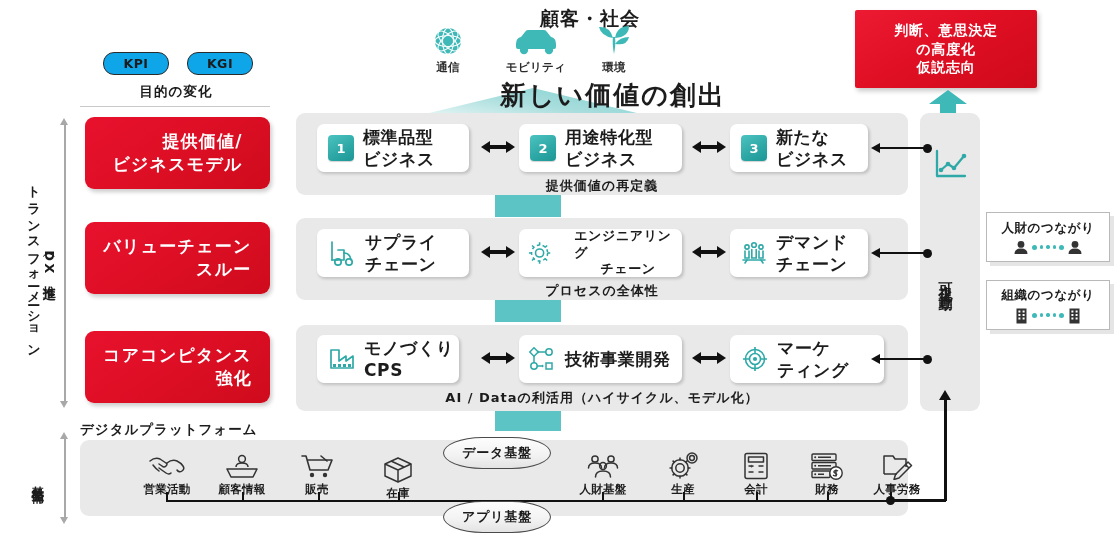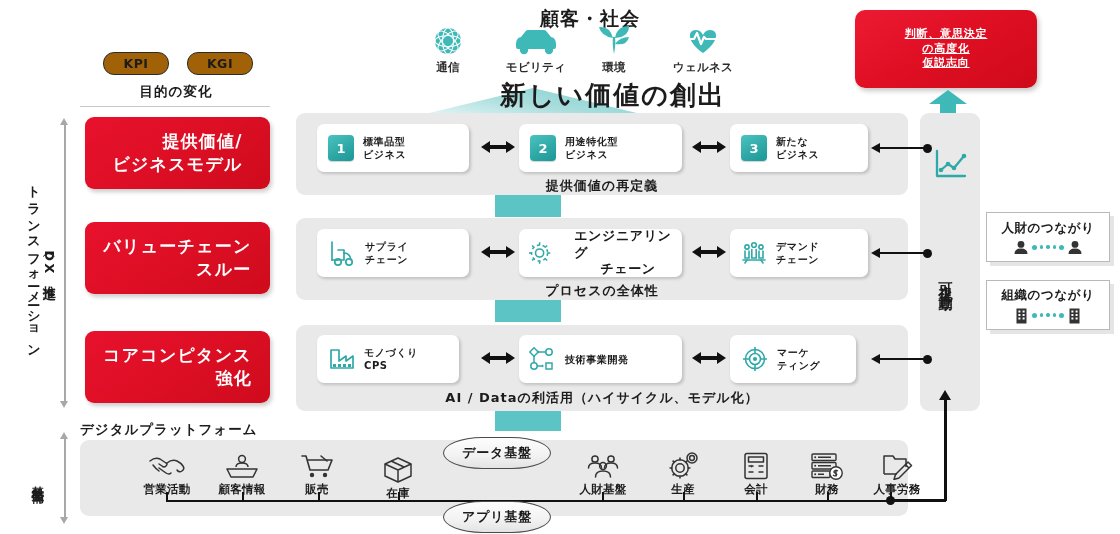--- a/index.html
+++ b/index.html
@@ -25,21 +25,21 @@
     font-size:11.5px;color:#2a2a2a;font-weight:700;text-align:center;letter-spacing:.3px;
   }
   .bigttl{
     font-size:26px;color:#1c1c1c;font-weight:700;letter-spacing:2px;
   }
 
   
   .pill{
     width:64px;height:21px;border:1.6px solid #2b2b2b;border-radius:11px;
     display:flex;align-items:center;justify-content:center;
-    font-size:12.5px;font-weight:700;color:#1c1c1c;background:#a16207;letter-spacing:.5px;
+    font-size:12.5px;font-weight:700;color:#1c1c1c;background:#0ea5e9;letter-spacing:.5px;
   }
   .mokuteki{font-size:13.5px;color:#1c1c1c;font-weight:700;letter-spacing:1px;text-align:center;}
   .hr-thin{background:#c9c9c9;height:1.4px;}
 
   
   .vlabel{
     writing-mode:vertical-rl;
     font-size:13px;font-weight:700;color:#1c1c1c;letter-spacing:2.2px;
     line-height:1.18;text-align:center;
   }
@@ -67,46 +67,46 @@
     font-size:13px;color:#1c1c1c;font-weight:700;text-align:center;letter-spacing:1px;
   }
 
   
   .card{
     background:#fff;border-radius:7px;
     box-shadow:1.5px 2px 3px rgba(0,0,0,.17);
     display:flex;align-items:center;box-sizing:border-box;
   }
   .card .ctxt{
-    font-size:10px;color:#1c1c1c;font-weight:700;line-height:1.3;letter-spacing:.6px;
+    font-size:17px;color:#1c1c1c;font-weight:700;line-height:1.3;letter-spacing:.6px;
   }
   .numbadge{
     width:26px;height:26px;border-radius:4px;
     background:linear-gradient(150deg,#4cc3c0 0%,#2fa9a7 55%,#1d9795 100%);
     color:#fff;font-size:13px;font-weight:700;
     display:flex;align-items:center;justify-content:center;
     box-shadow:0 1px 1px rgba(0,0,0,.18);flex:none;
   }
 
   
   .dbl{display:flex;align-items:center;}
   .dbl .bar{height:3.4px;background:#111;width:16px;}
   .tri-l{width:0;height:0;border-top:6.5px solid transparent;border-bottom:6.5px solid transparent;border-right:9px solid #111;}
   .tri-r{width:0;height:0;border-top:6.5px solid transparent;border-bottom:6.5px solid transparent;border-left:9px solid #111;}
 
   
   .tealbar{background:#5cc4c4;}
 
   
   .callout{
-    border-radius:10px;
+    border-radius:2px;
     background:linear-gradient(150deg,#ec1b33 0%,#e00f24 45%,#cf0a1a 100%);
     box-shadow:2px 3px 5px rgba(0,0,0,.22);
-    color:#fff;font-weight:700;font-size:11px;line-height:1.32;
-    display:flex;align-items:center;justify-content:center;text-align:center;letter-spacing:.8px;text-decoration:underline;
+    color:#fff;font-weight:700;font-size:14px;line-height:1.32;
+    display:flex;align-items:center;justify-content:center;text-align:center;letter-spacing:.8px;
   }
 
   
   .rpanel{background:#e9e9e9;border-radius:9px;}
   .rvlabel{
     writing-mode:vertical-rl;font-size:14px;font-weight:700;color:#1c1c1c;
     letter-spacing:3px;text-align:center;
   }
 
   
@@ -189,29 +189,20 @@
       <g fill="#3fb8b8">
         <path d="M26,30 q-2-11 -1-17 l2,0 q1,7 -1,17 z"></path>
         <path d="M25,14 q-12-2 -14-11 q11,-1 14,11 z"></path>
         <path d="M27,14 q2-12 14-12 q0,11 -14,12 z"></path>
         <path d="M27,20 q5-7 14-7 q-2,9 -14,7 z"></path>
       </g>
     </svg>
     <div class="ic-lbl">環境</div>
   </div>
 
-  <div class="abs" style="left:660px;top:26px;width:86px;">
-    <svg width="86" height="30" viewBox="0 0 86 30">
-      <g transform="translate(43,13)">
-        <path d="M0,14 C-16,3 -16,-9 -7,-9 C-3,-9 -1,-6 0,-4 C1,-6 3,-9 7,-9 C16,-9 16,3 0,14 Z" fill="#3fb8b8"></path>
-        <path d="M-15,0 h6 l3,-6 l4,11 l3,-7 l2,2 h12" fill="none" stroke="#ffffff" stroke-width="2.2" stroke-linejoin="round" stroke-linecap="round"></path>
-      </g>
-    </svg>
-    <div class="ic-lbl">ウェルネス</div>
-  </div>
 
   <div class="abs bigttl" style="left:500px;top:78px;">新しい価値の創出</div>
 
   <div class="abs pill" style="left:103px;top:52px;">KPI</div>
   <div class="abs pill" style="left:187px;top:52px;">KGI</div>
   <div class="abs mokuteki" style="left:96px;top:83px;width:160px;">目的の変化</div>
   <div class="abs hr-thin" style="left:80px;top:106px;width:190px;"></div>
 
   <div class="abs" style="left:60px;top:118px;width:9px;height:290px;">
     <div class="axis-line"></div>
@@ -390,21 +381,21 @@
     </svg>
     <div class="ctxt" style="margin-left:8px;">
       <div>技術事業開発</div>
     </div>
   </div>
   <div class="abs dbl" style="left:692px;top:352px;">
     <div class="tri-l"></div>
       <div class="bar"></div>
       <div class="tri-r"></div>
   </div>
-  <div class="abs card" style="left:730px;top:335px;width:126px;height:48px;padding-left:11px;">
+  <div class="abs card" style="left:730px;top:335px;width:154px;height:48px;padding-left:11px;">
     <svg width="28" height="28" viewBox="0 0 28 28">
       <g fill="none" stroke="#2fa9a7" stroke-width="1.6">
         <circle cx="14" cy="14" r="9.5"></circle>
           <circle cx="14" cy="14" r="5.5"></circle>
         <path d="M14,2 v6 M14,20 v6 M2,14 h6 M20,14 h6"></path>
       </g>
       <circle cx="14" cy="14" r="2.1" fill="#2fa9a7"></circle>
     </svg>
     <div class="ctxt" style="margin-left:8px;">
       <div>マーケ</div>

